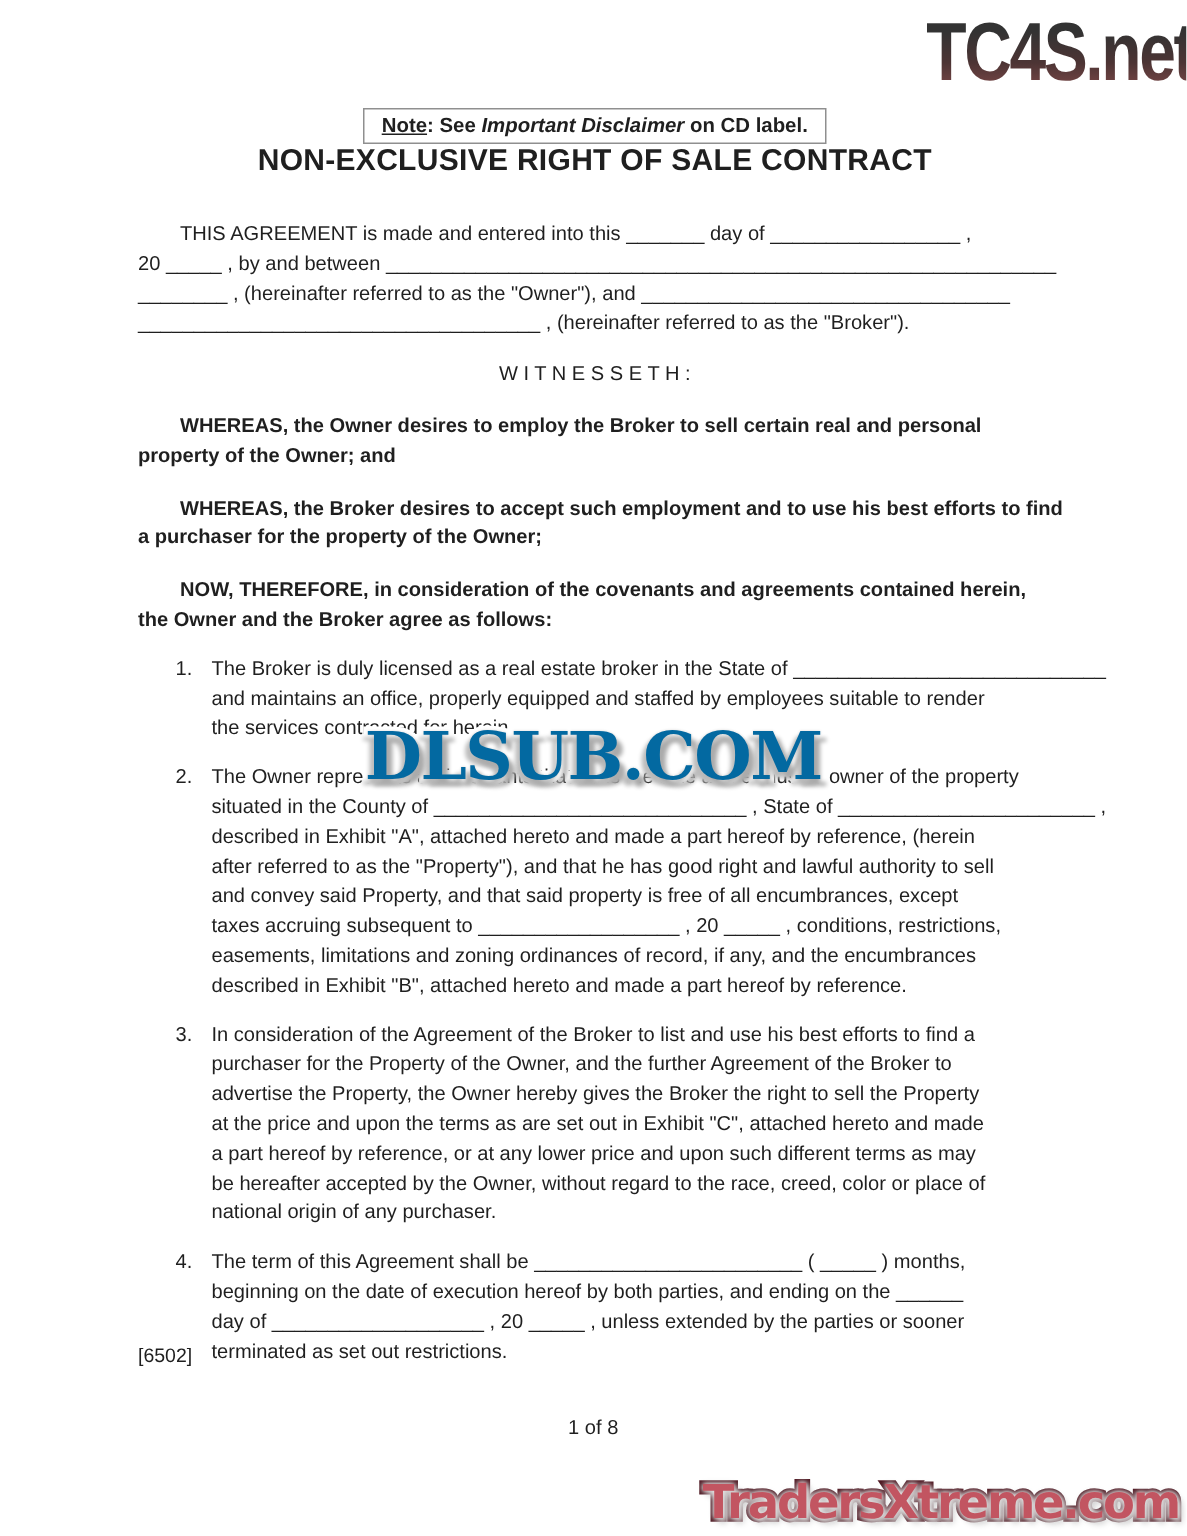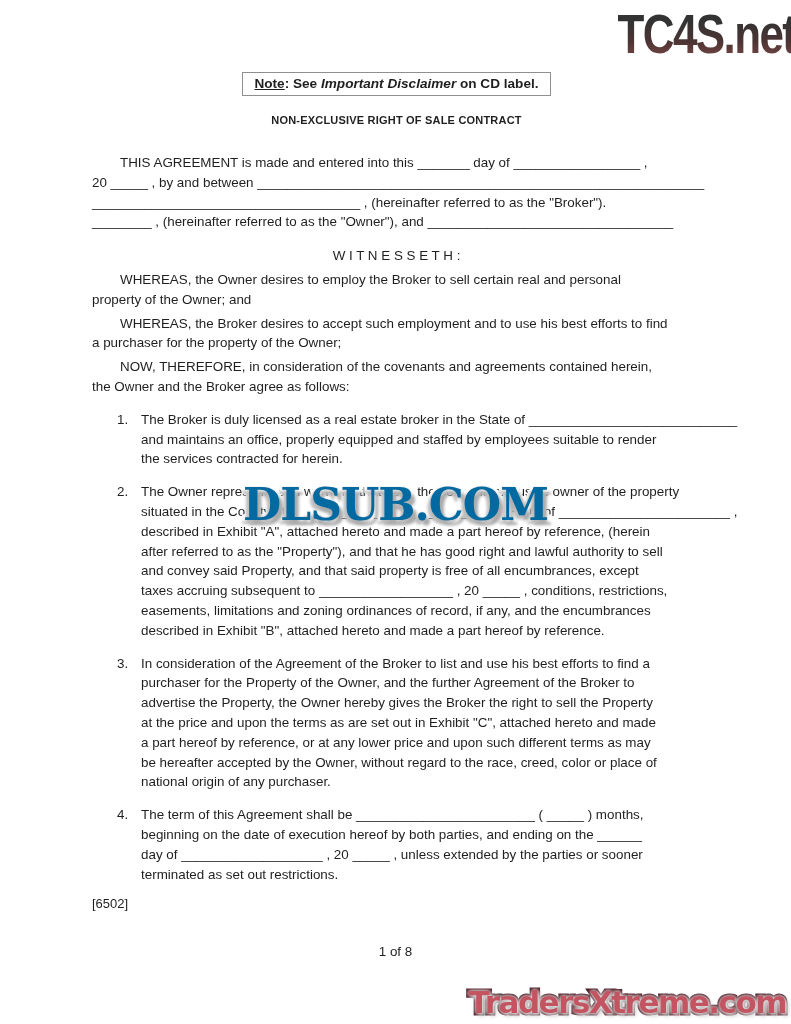--- a/index.html
+++ b/index.html
@@ -14,28 +14,28 @@
 
   
   .note-wrap { text-align:center; padding-top:72px; }
   .note-box {
     display:inline-block; border:1px solid #8f8f8f; padding:3px 11px 4px 11px;
     font-size:13.6px; font-weight:bold; white-space:pre;
   }
   .note-box .u { text-decoration:underline; }
   .note-box .em { font-style:italic; }
 
-  .doc-title { margin-top:18px; text-align:center; font-size:11px; font-weight:bold; letter-spacing:.2px; }
+  .doc-title { text-align:center; font-size:20px; font-weight:bold; letter-spacing:.2px; }
 
   .intro { margin-top:27px; }
   .indent-first > .line:first-child { padding-left:28px; }
 
   .witnesseth { margin-top:14px; text-align:center; font-size:13.4px; line-height:19.8px; white-space:pre; }
 
-  .para { margin-top:4px; }
+  .para { margin-top:15px;font-weight:bold; }
 
   .clauses { margin-top:3px; }
   .clause { position:relative; padding-left:49px; margin-top:13px; }
   .clause .num { position:absolute; left:25px; top:0; font-size:13.4px; line-height:19.8px; }
 
   
   .footer-code { position:absolute; left:92px; top:896px; font-size:13px; z-index:1; }
   .footer-page { position:absolute; left:0; right:0; top:944px; text-align:center; font-size:13.4px; z-index:1; }
 
   
@@ -76,22 +76,22 @@
 
     <div class="note-wrap">
       <span class="note-box"><span class="u">Note</span><span>: See </span><span class="em">Important Disclaimer</span><span> on CD label.</span></span>
     </div>
 
     <div class="doc-title">NON-EXCLUSIVE RIGHT OF SALE CONTRACT</div>
 
     <div class="intro indent-first">
         <div class="line">THIS AGREEMENT is made and entered into this _______ day of _________________ ,</div>
         <div class="line">20 _____ , by and between ____________________________________________________________</div>
+        <div class="line">________ , (hereinafter referred to as the "Owner"), and _________________________________</div>
         <div class="line">____________________________________ , (hereinafter referred to as the "Broker").</div>
-        <div class="line">________ , (hereinafter referred to as the "Owner"), and _________________________________</div>
       </div>
 
     <div class="witnesseth">W I T N E S S E T H :</div>
 
     <div class="para indent-first">
         <div class="line">WHEREAS, the Owner desires to employ the Broker to sell certain real and personal</div>
         <div class="line">property of the Owner; and</div>
       </div>
 
     <div class="para indent-first">

